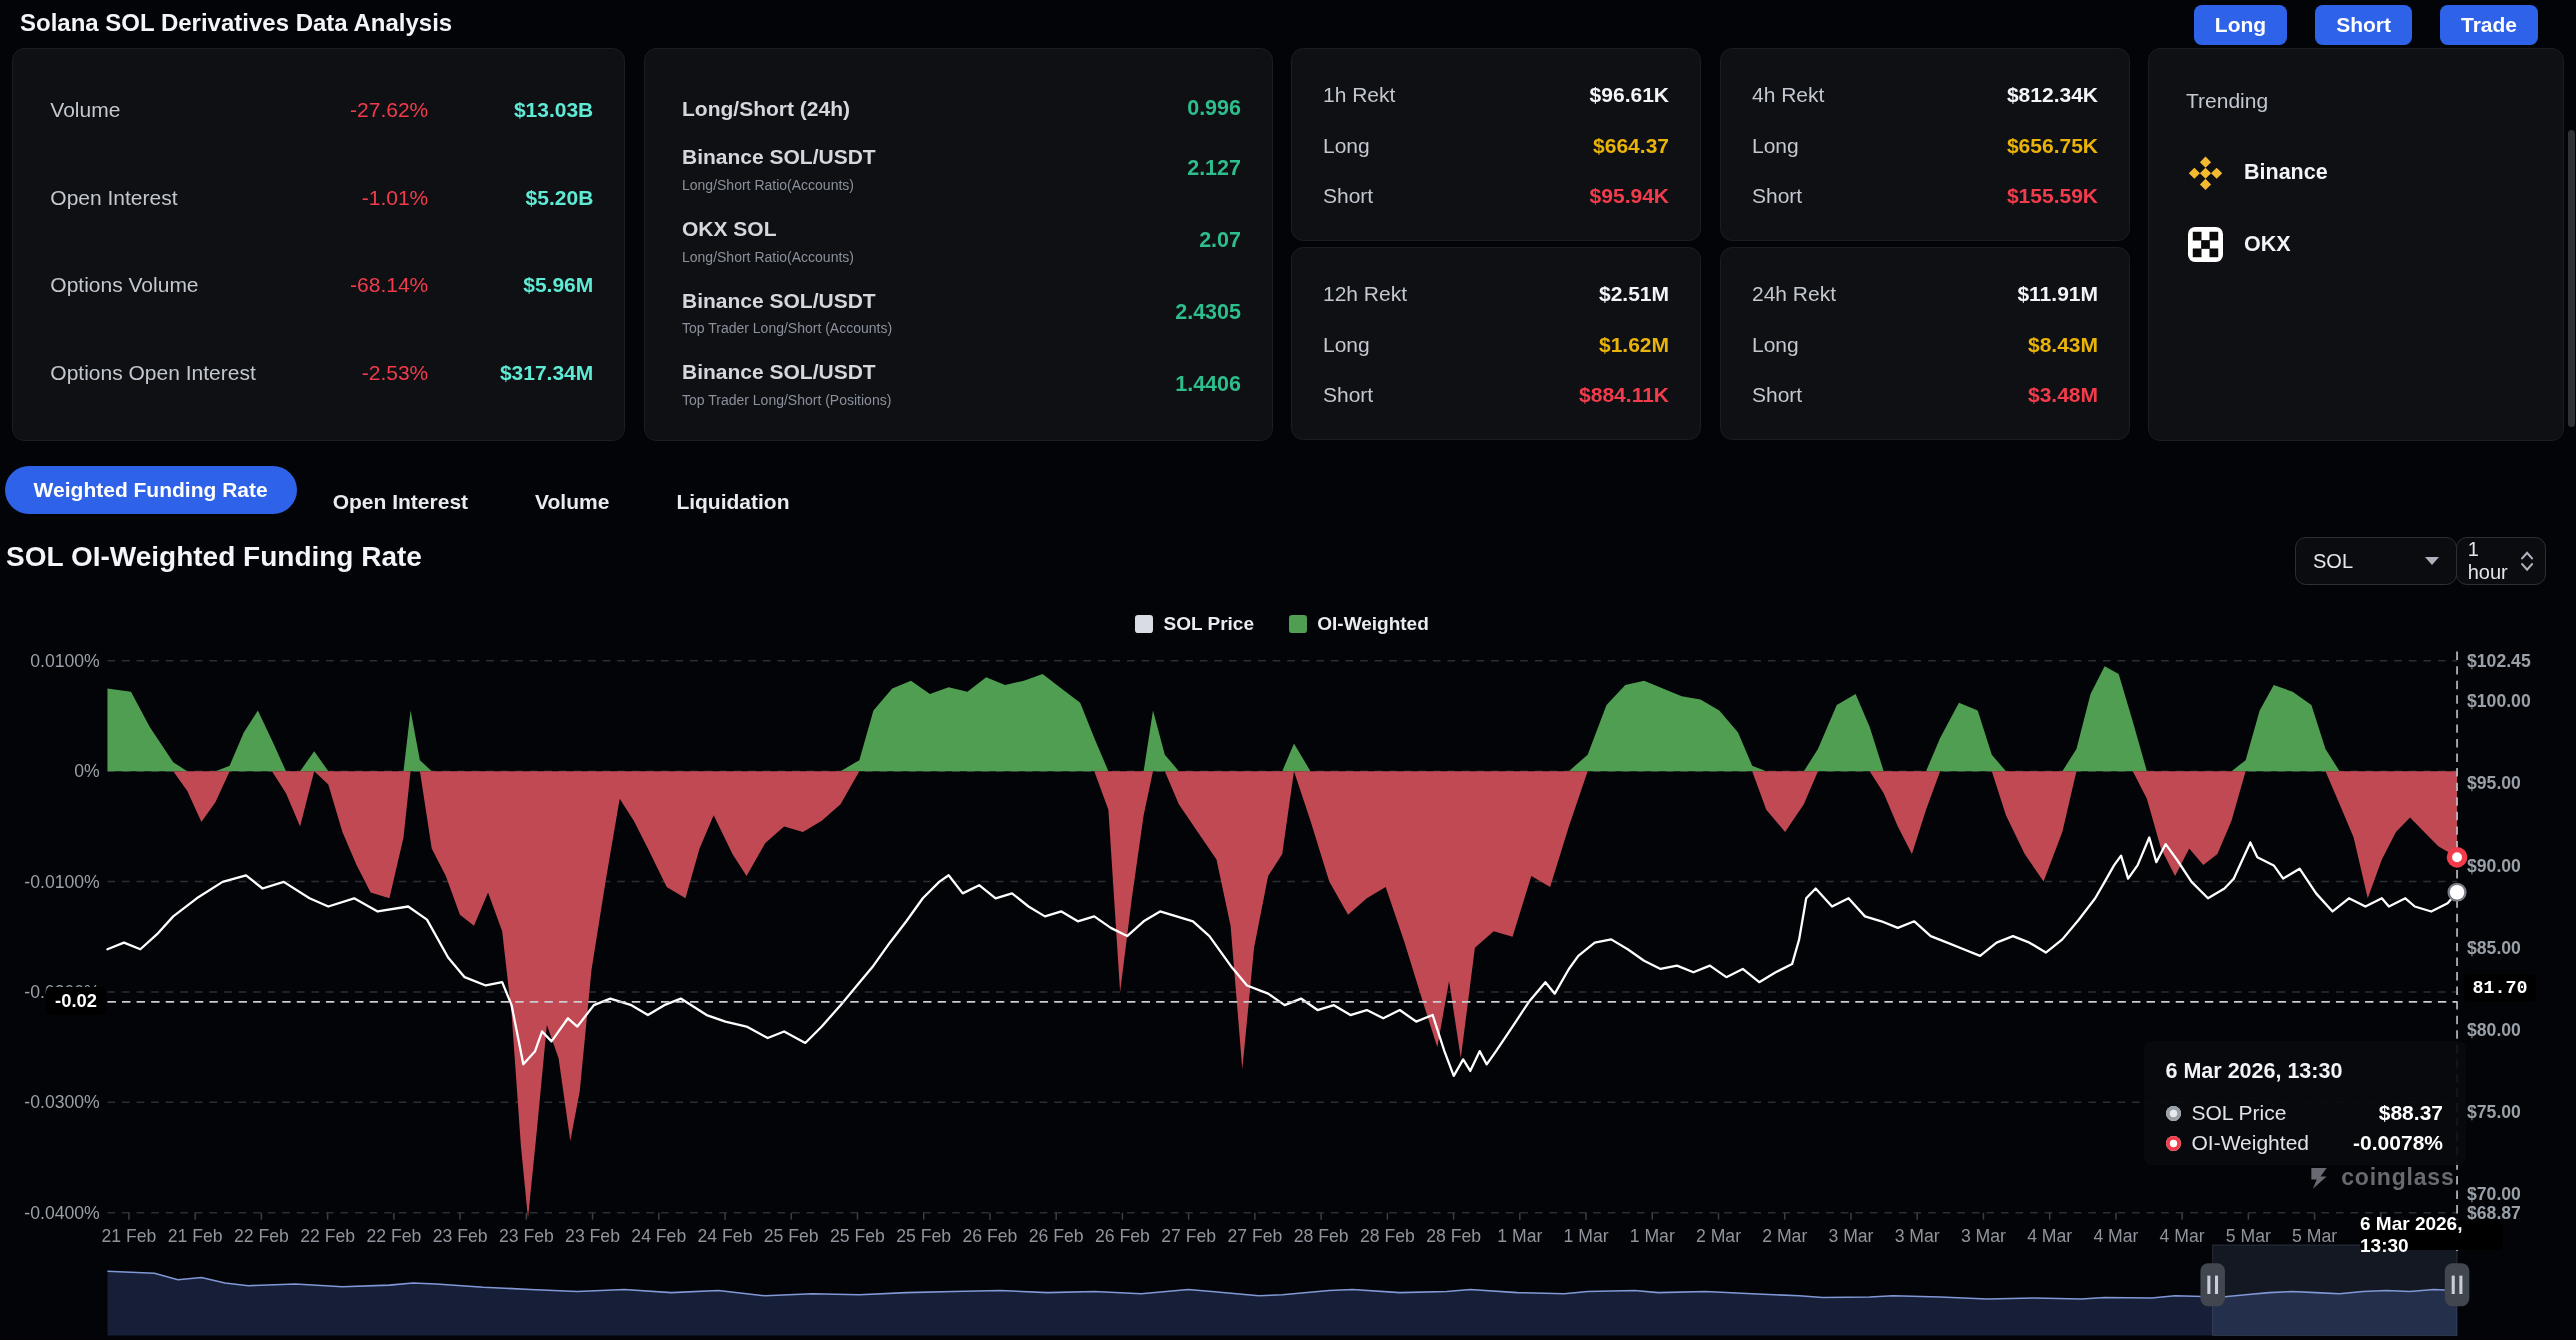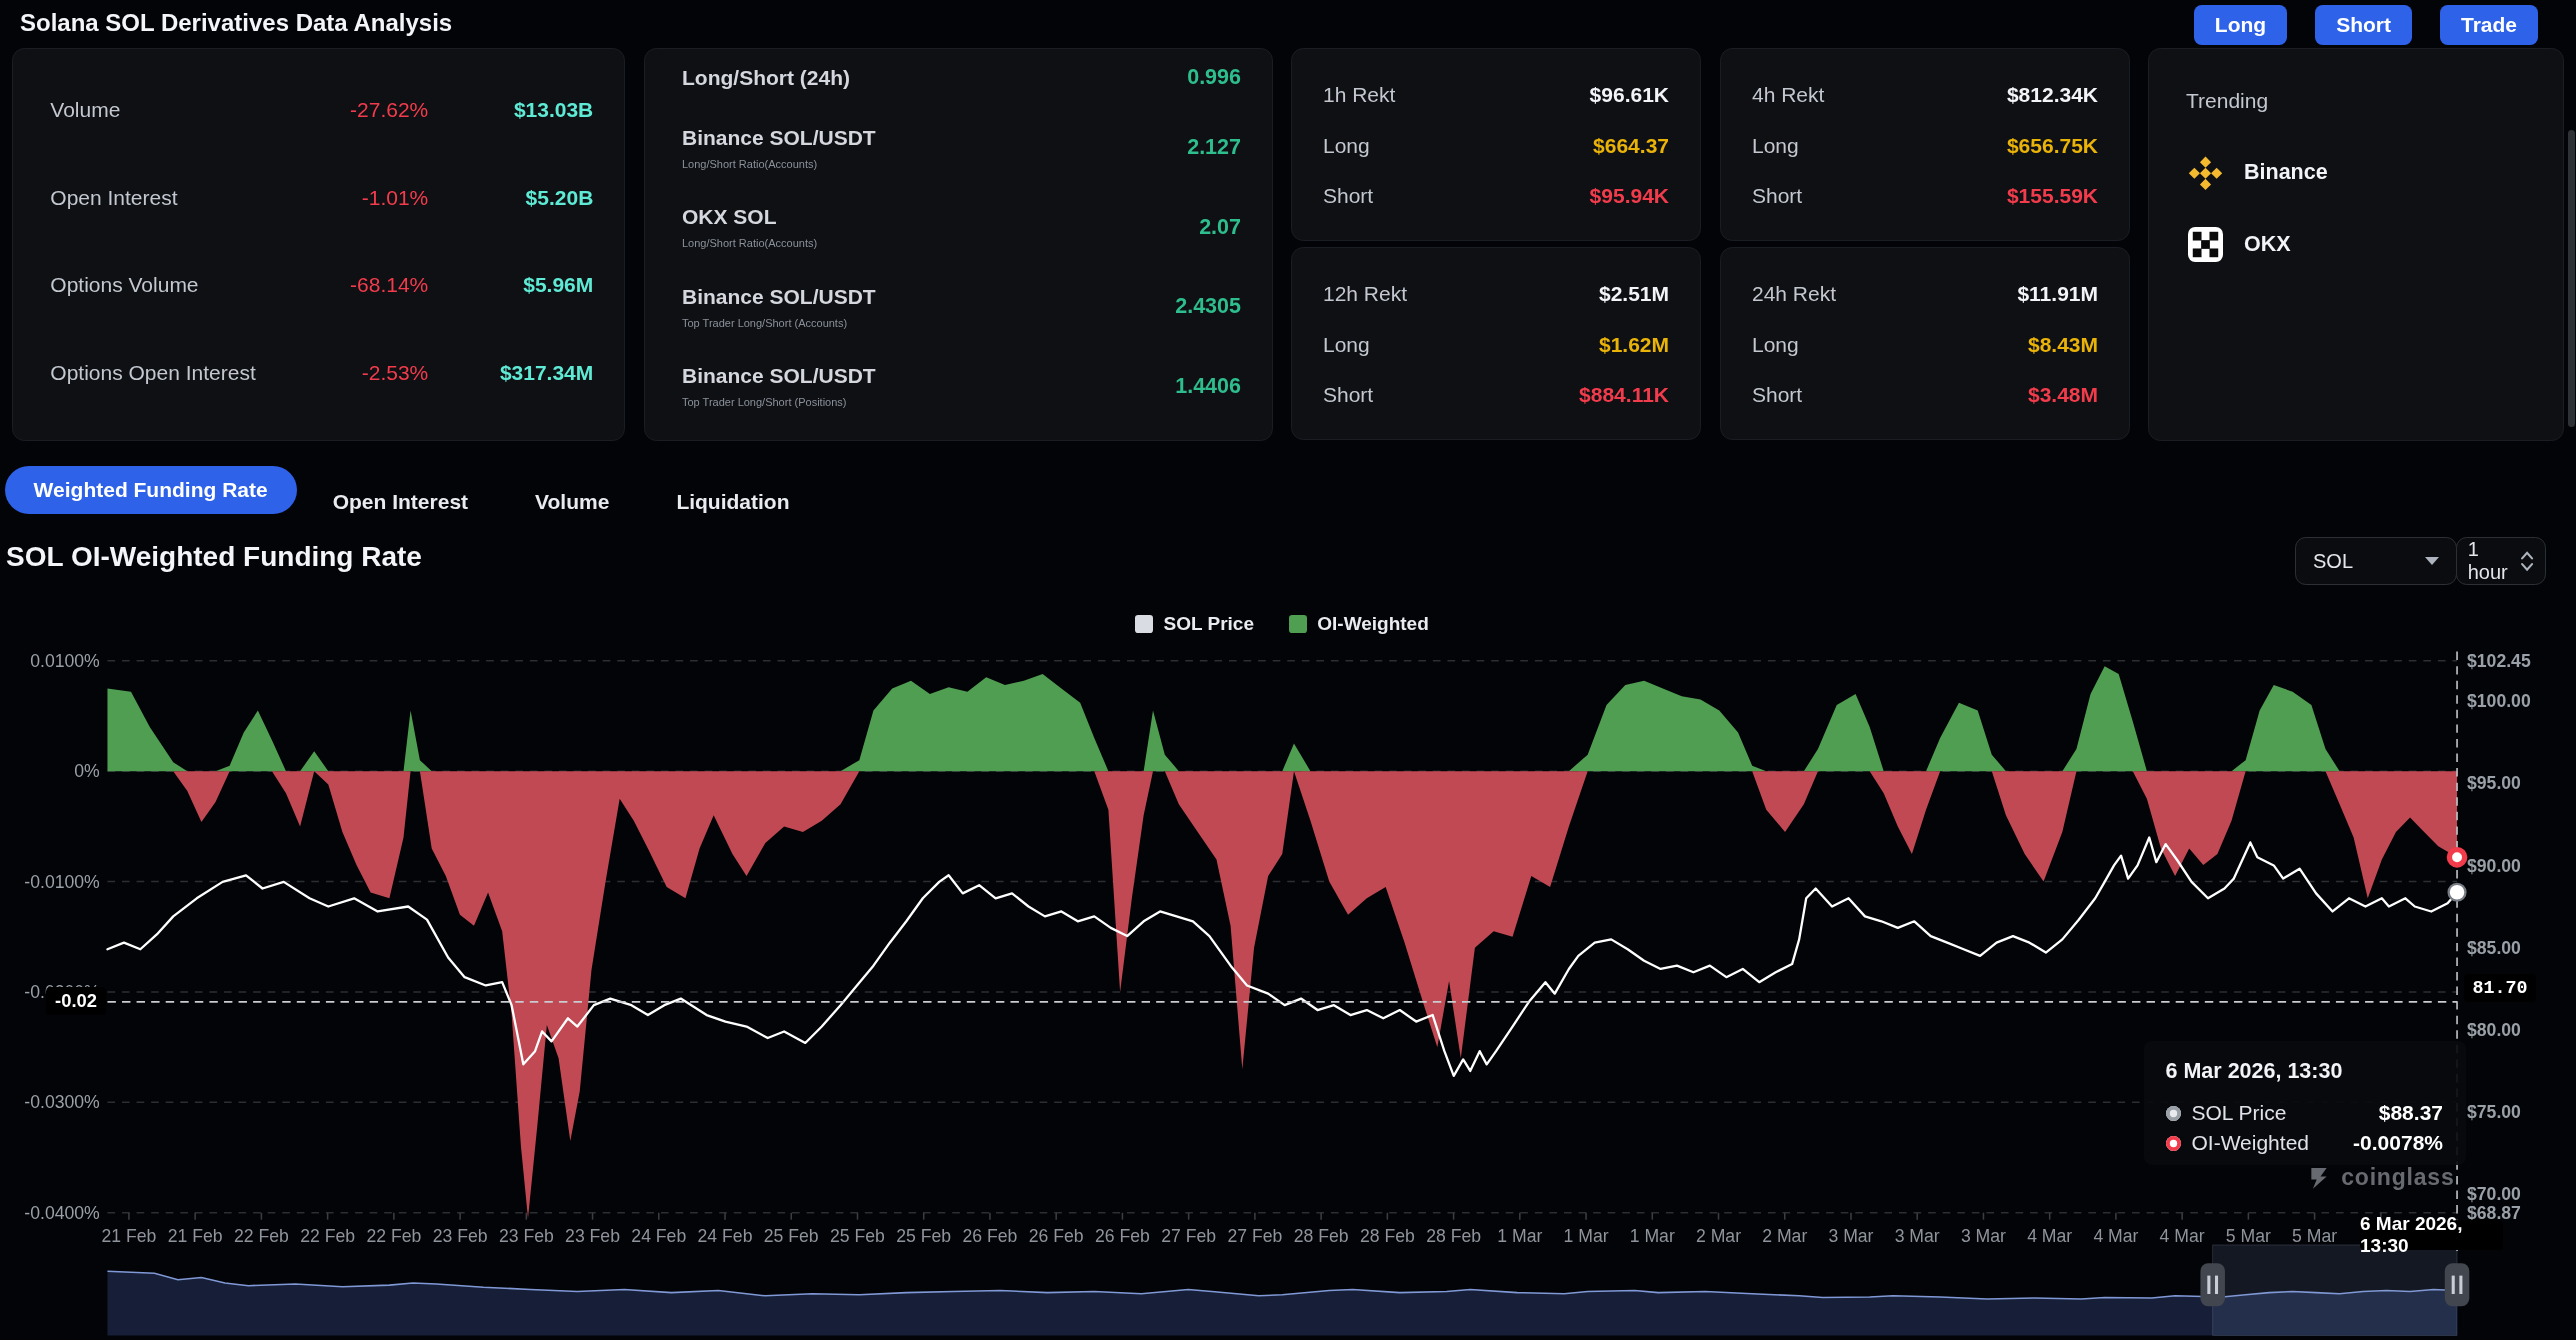--- a/index.html
+++ b/index.html
@@ -9,32 +9,32 @@
     font-family:"Liberation Sans","DejaVu Sans",sans-serif; color:#eef0f4;
   }
   
   .page-title { position:absolute; left:20px; top:9.2px; font-size:24px; font-weight:bold; color:#f3f5f8; }
   .hdr-btns { position:absolute; right:38px; top:4.6px; display:flex; gap:28px; }
   .hdr-btn { height:40px; padding:0 21px; border-radius:7.7px; background:#2d62e9; color:#fff;
              font-size:21px; font-weight:bold; display:flex; align-items:center; justify-content:center; }
   
   .card { position:absolute; background:#0e1014; border:0.8px solid #1a1d23; border-radius:12.3px; }
   #card-stats    { left:12.3px;   top:48px; width:613px;  height:393px; display:flex; flex-direction:column; justify-content:space-between; padding:49px 31px 55px 37px; }
-  #card-ratios   { left:644px;  top:48px; width:629px;  height:393px; display:flex; flex-direction:column; justify-content:space-between; padding:16px 31px 32px 37px; }
+  #card-ratios   { left:644px;  top:48px; width:629px;  height:393px; display:flex; flex-direction:column; justify-content:space-between; padding:47px 31px 32px 37px; }
   #card-trending { left:2148px; top:48px; width:416px;  height:393px; padding:40px 0 0 37px; }
   .rekt-card { position:absolute; width:410px; height:193px; display:flex; flex-direction:column; justify-content:space-between; padding:34px 31px 32px 31px; }
   .srow { display:flex; align-items:center; }
   .slabel { flex:1; font-size:21px; color:#c3c8d0; }
   .schange { width:161px; text-align:right; font-size:21px; }
   .svalue { width:165px; text-align:right; font-size:21px; font-weight:bold; color:#5eead4; }
   .red { color:#f23c4c; } .green { color:#eab308; } .white { color:#f2f4f7; }
   .rrow { display:flex; align-items:center; }
   .rleft { flex:1; }
   .rtitle { font-size:21px; color:#d4d8de; font-weight:bold; }
-  .rsub { font-size:11px; color:#8b919b; margin-top:7.7px; }
+  .rsub { font-size:14px; color:#8b919b; margin-top:7.7px; }
   .rval { font-size:21.5px; font-weight:bold; color:#2ebd8c; text-align:right; }
   .trend-title { font-size:21px; color:#c3c8d0; margin-bottom:38px; }
   .trend-item { display:flex; align-items:center; gap:20px; height:43px; margin-bottom:29px; }
   .trend-item .tname { font-size:21.5px; font-weight:bold; color:#f2f4f7; }
   .ticon { width:38px; height:38px; display:flex; align-items:center; justify-content:center; }
   
   .tabs { position:absolute; left:4.6px; top:465px; height:49px; display:flex; align-items:flex-end; gap:67px; }
   .tab { font-size:21px; font-weight:bold; color:#e8ebf0; white-space:nowrap; cursor:pointer; }
   .tab.active { background:#2d62e9; color:#fff; border-radius:24.5px; height:48px; padding:0 29px; display:flex; align-items:center; margin-right:-31px; }
   

